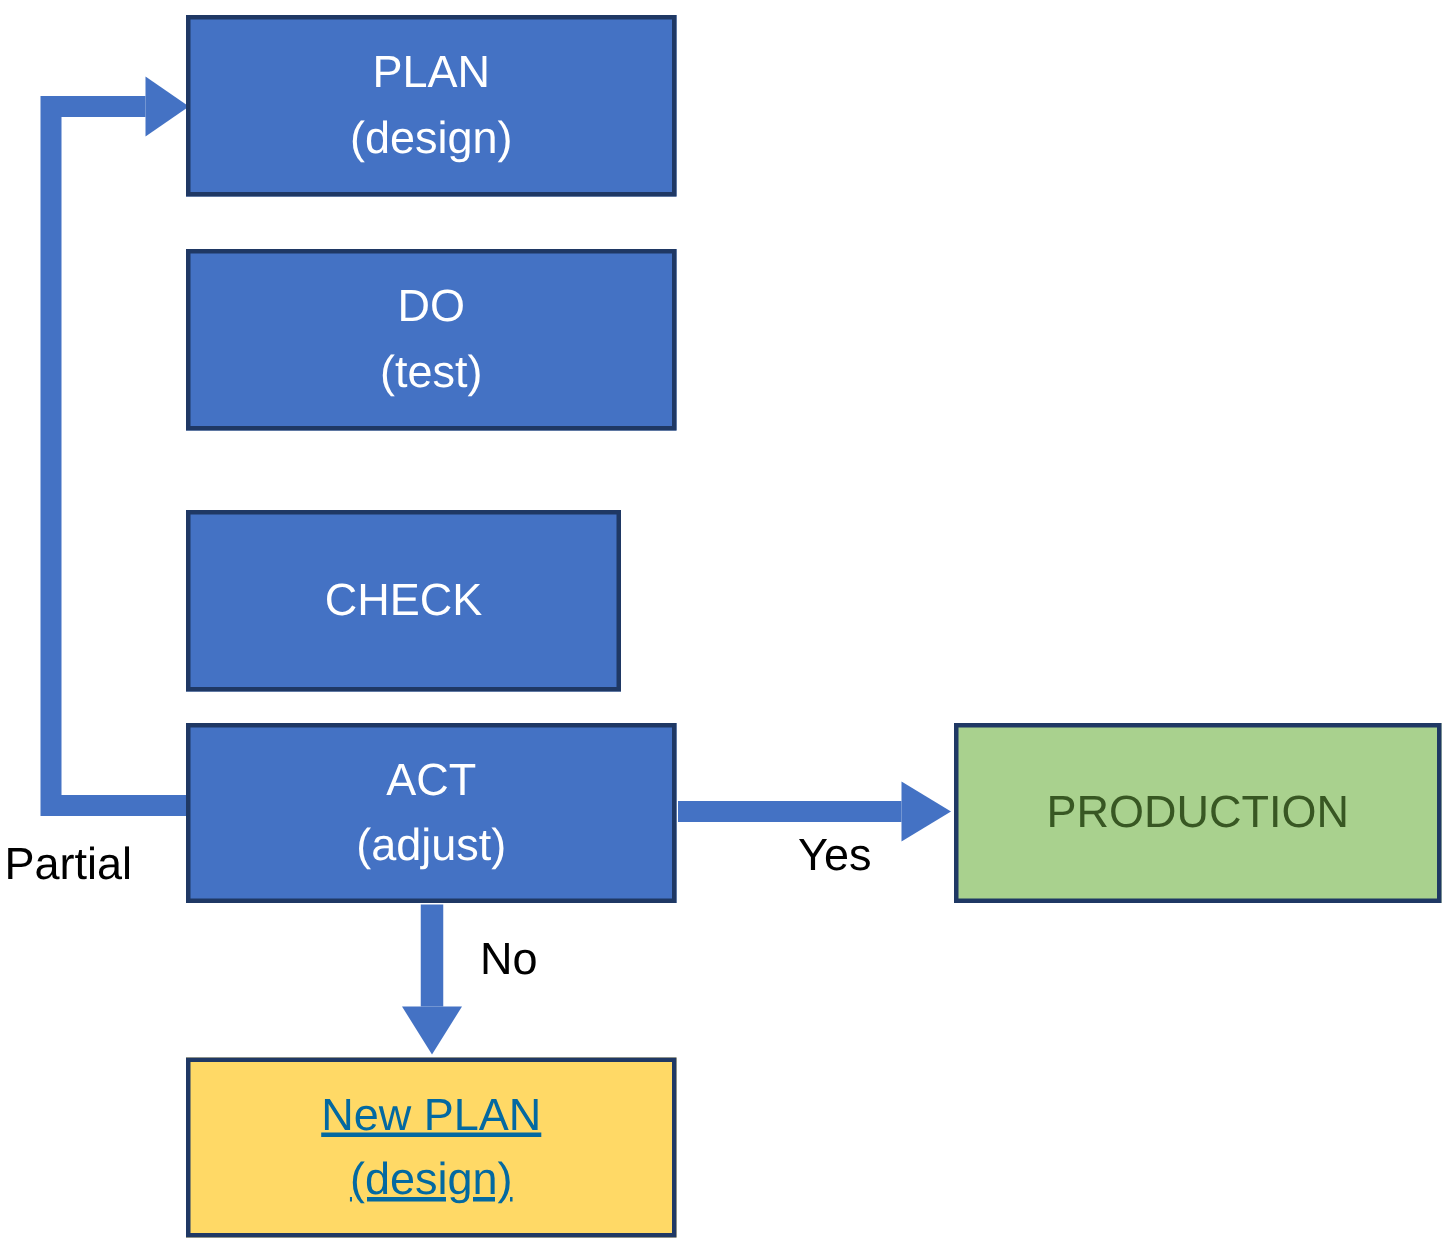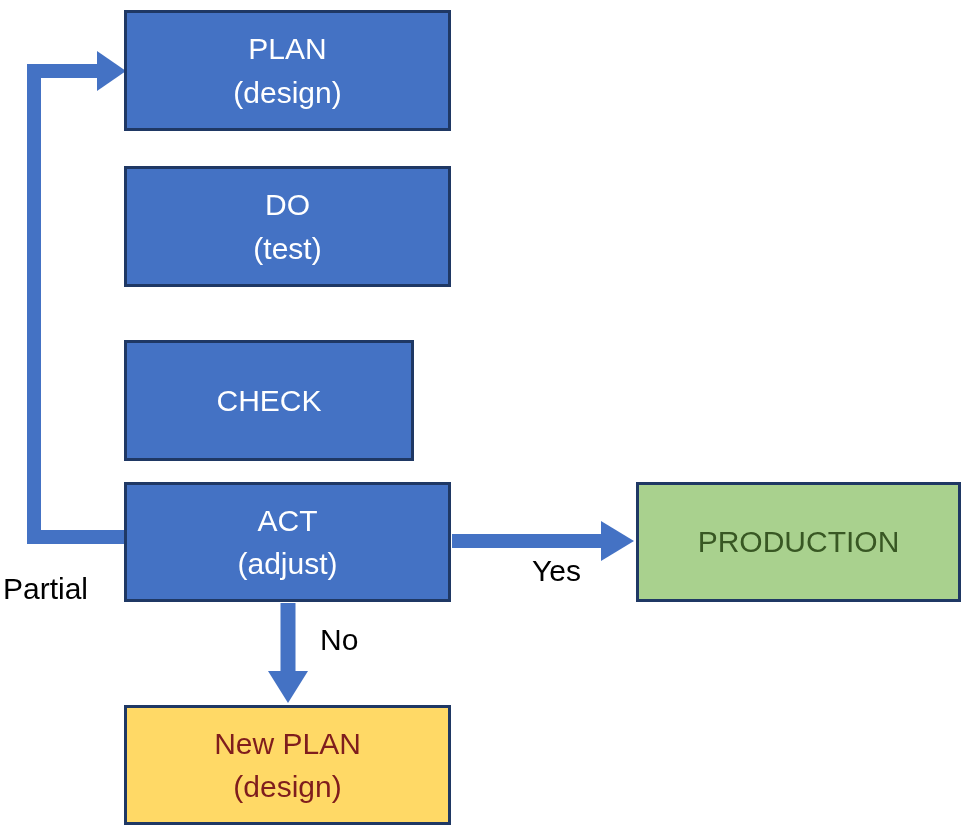--- a/index.html
+++ b/index.html
@@ -29,36 +29,36 @@
     display: flex;
     flex-direction: column;
     align-items: center;
     justify-content: center;
     text-align: center;
     font-size: 30px;
     line-height: 1.45;
   }
   .node.blue   { background: #4472C4; color: #FFFFFF; }
   .node.green  { background: #A9D18E; color: #385723; }
-  .node.yellow { background: #FFD966; color: #7f1d1d; }
+  .node.yellow { background: #FFD966; color: #0369a1; text-decoration: underline; }
 
   .node-plan    { left: 124px; top: 10px;  width: 327px; height: 121px; }
   .node-do      { left: 124px; top: 166px; width: 327px; height: 121px; }
   .node-check   { left: 124px; top: 321px; width: 290px; height: 121px; margin-top: 19px; }
   .node-act     { left: 124px; top: 482px; width: 327px; height: 120px; }
   .node-prod    { left: 636px; top: 482px; width: 325px; height: 120px; }
   .node-newplan { left: 124px; top: 705px; width: 327px; height: 120px; }
 
   .edge-label {
     position: absolute;
     font-size: 30px;
     color: #000000;
     white-space: nowrap;
   }
-  .label-partial { left: 3px;   top: 572px; }
+  .label-partial { left: 3px;   top: 560px; }
   .label-yes     { left: 532px; top: 554px; }
   .label-no      { left: 320px; top: 623px; }
 </style>
 </head>
 <body>
 
 <div class="canvas">
 
   <svg class="arrow-layer" viewBox="0 0 969 831" xmlns="http://www.w3.org/2000/svg">
 

